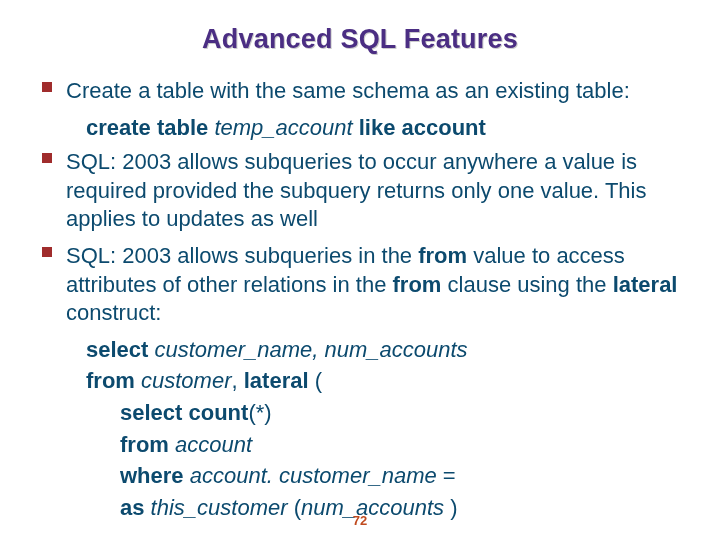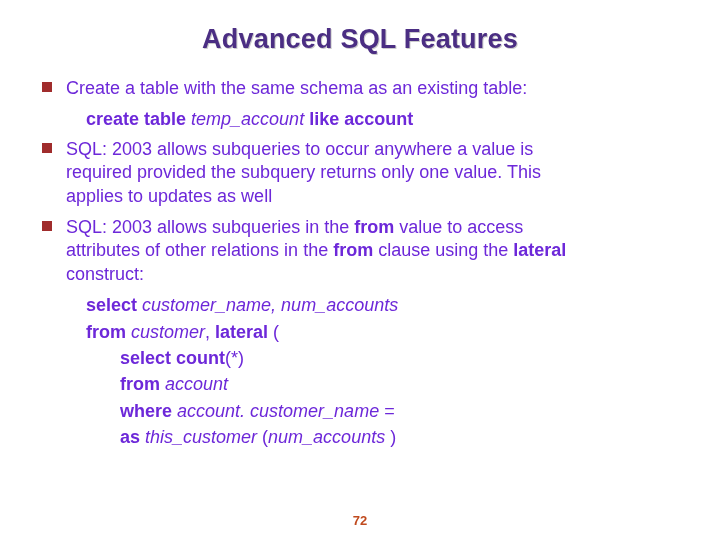--- a/index.html
+++ b/index.html
@@ -21,22 +21,22 @@
   .title {
     text-align: center;
     font-size: 27px;
     font-weight: bold;
     color: #4b2e83;
     text-shadow: 1px 1px 0 #ccc;
     margin: 6px 0 22px 0;
     letter-spacing: 0.2px;
   }
   .bullets {
-    font-size: 18px;
-    color: #6d28d9;
+    font-size: 22px;
+    color: #0c4a6e;
     line-height: 1.3;
   }
   .b1 {
     position: relative;
     padding-left: 26px;
     margin: 0 0 8px 0;
   }
   .b1 .sq {
     position: absolute;
     left: 2px;

